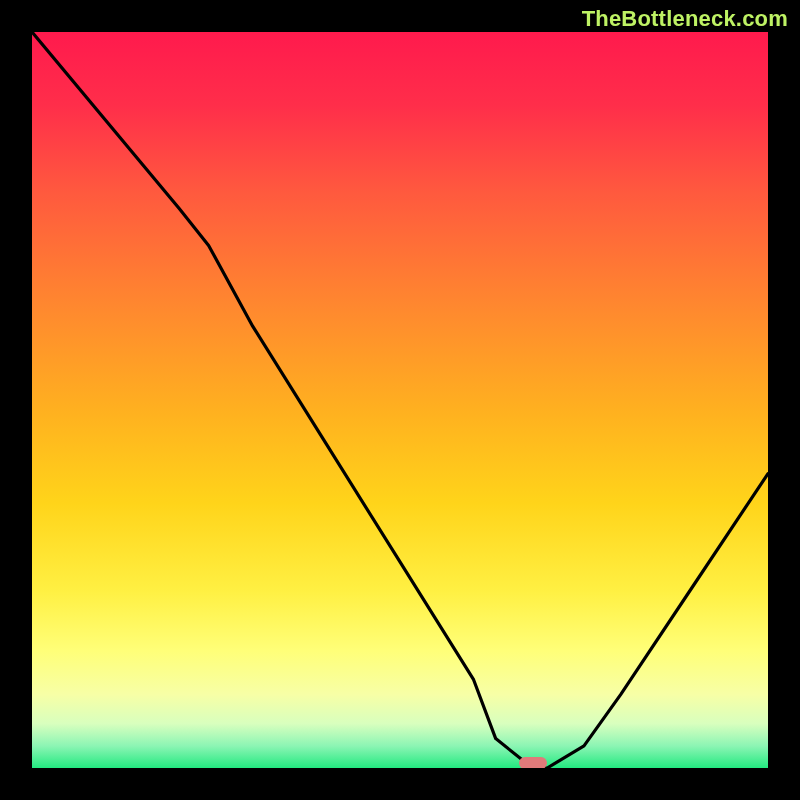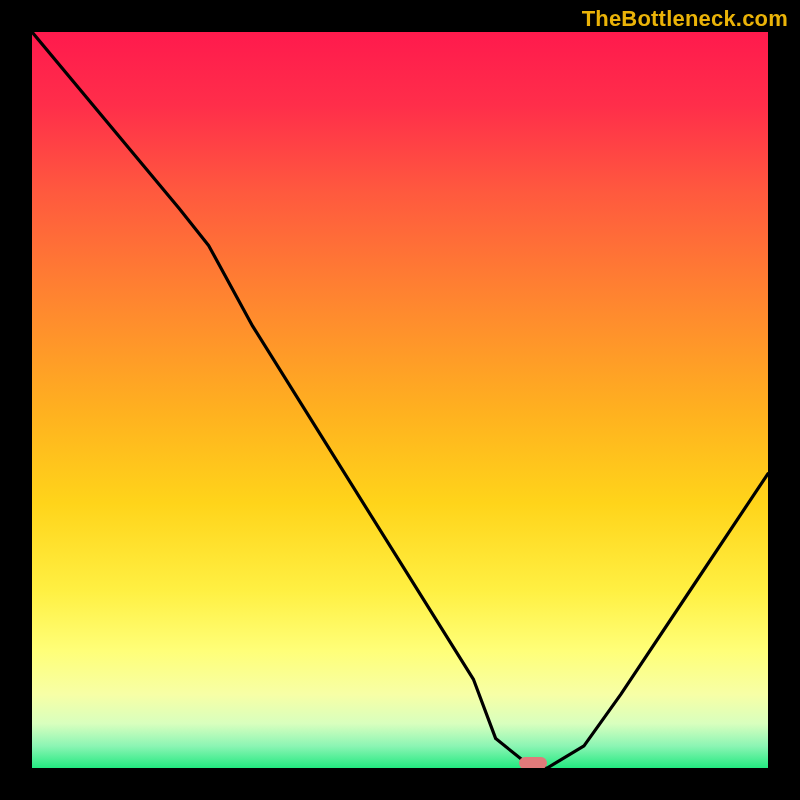--- a/index.html
+++ b/index.html
@@ -60,21 +60,21 @@
     border-radius: 6px;
     transform: translate(-50%, -50%);
   }
   .watermark {
     position: absolute;
     top: 6px;
     right: 12px;
     font-family: Arial, Helvetica, sans-serif;
     font-size: 22px;
     font-weight: 600;
-    color: #eab308;
+    color: #bef264;
     letter-spacing: 0.2px;
   }
 </style>
 </head>
 <body>
 
 <div class="outer">
 
   <div class="watermark">TheBottleneck.com</div>
 

